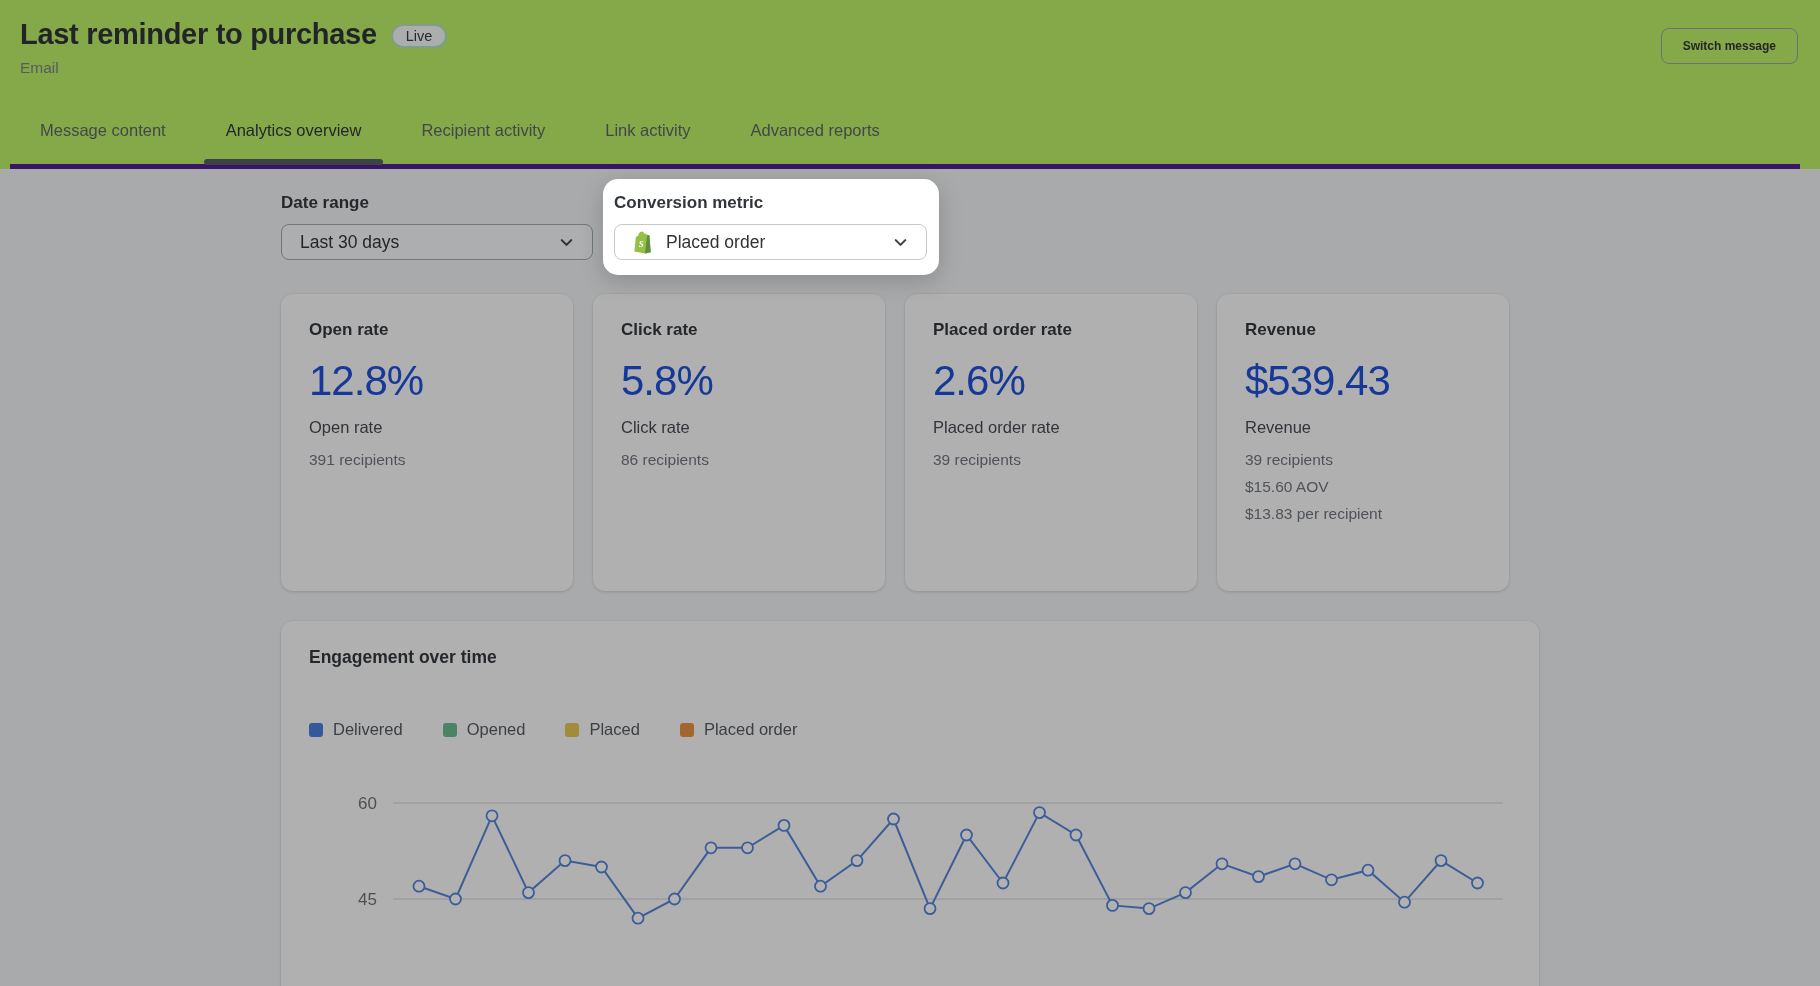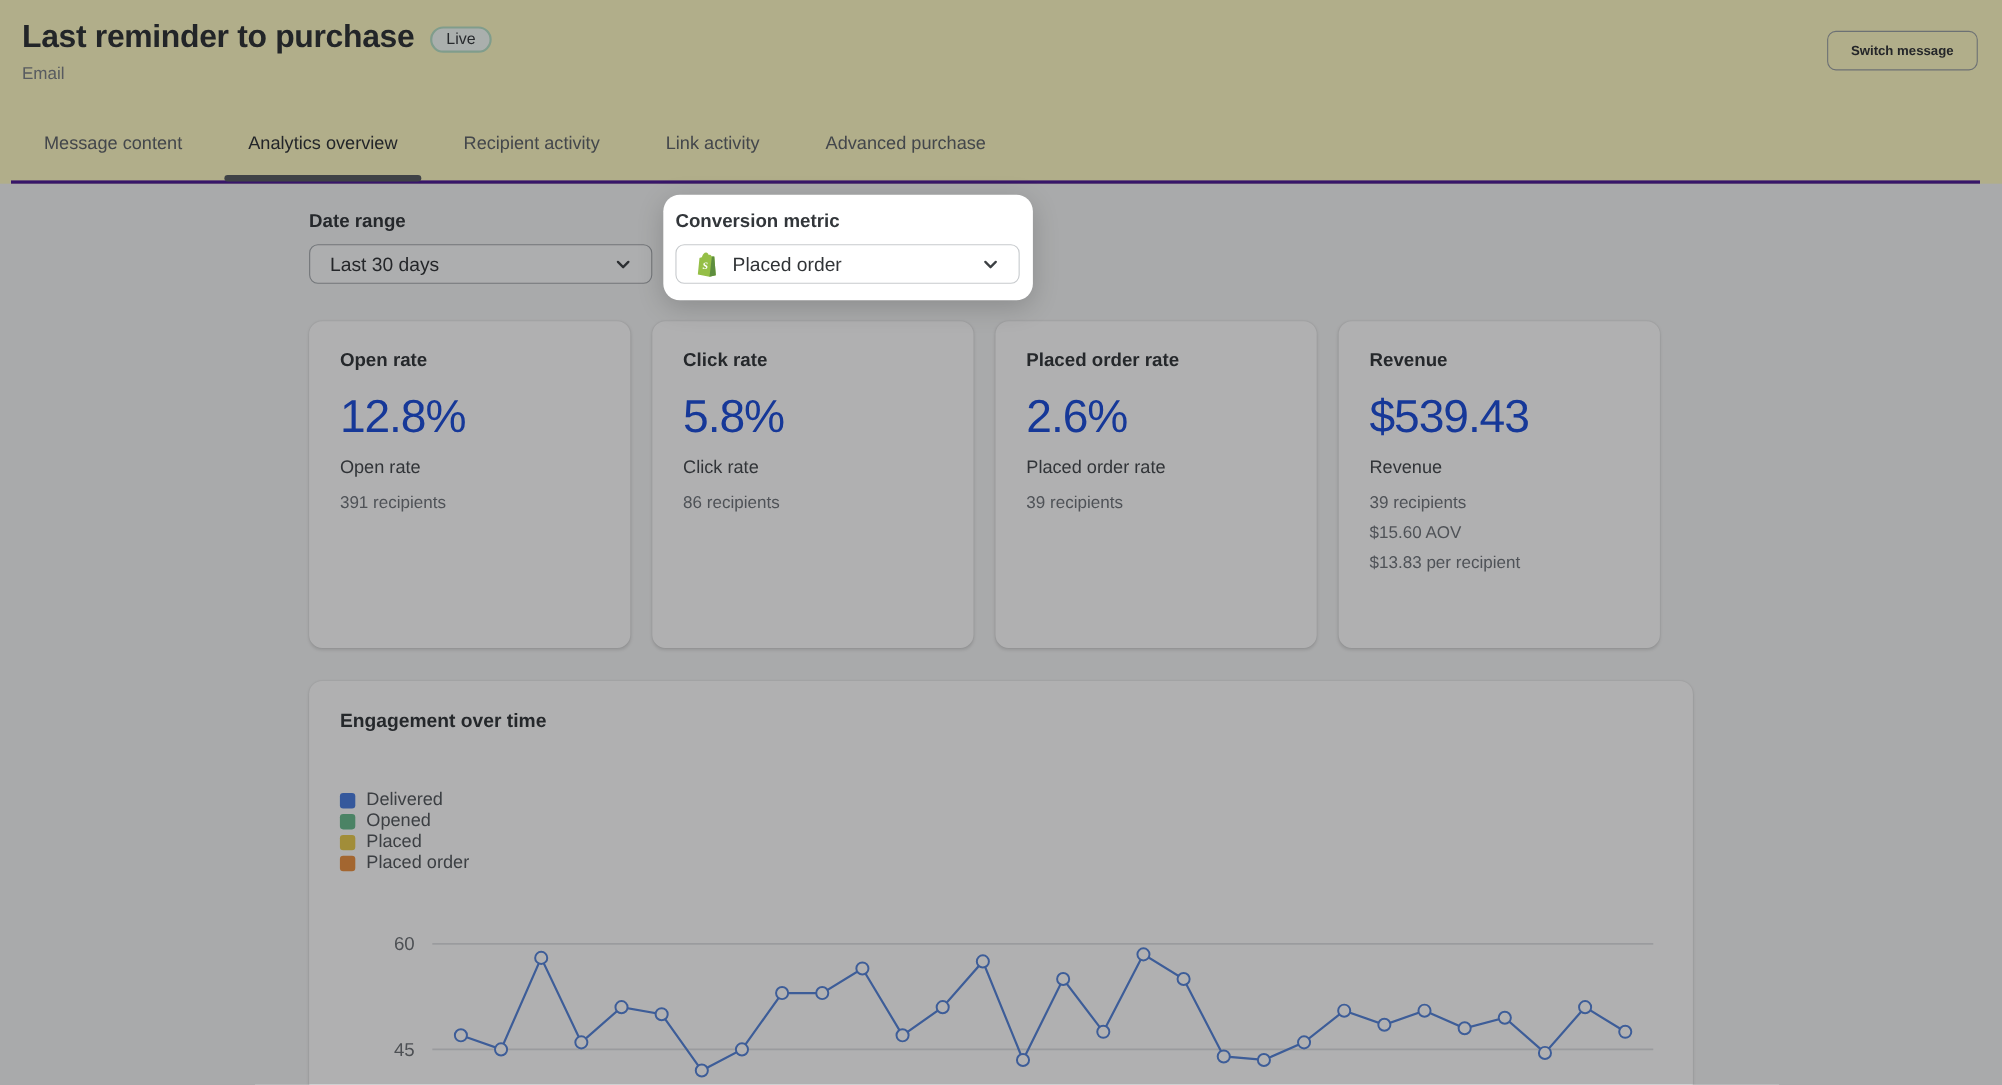--- a/index.html
+++ b/index.html
@@ -26,21 +26,21 @@
     background: #ffffff;
     border-radius: 15px;
     padding: 14px 11px 15px 11px;
     width: 336px;
     box-shadow: 0 6px 24px rgba(0,0,0,0.18);
   }
 
   
   .header {
     position: relative;
-    background: #fef9c3;
+    background: #bef264;
     padding: 18px 20px 0 20px;
   }
   .title-row { display: flex; align-items: center; gap: 14px; }
   h1.page-title {
     font-size: 29px; font-weight: 700; letter-spacing: -0.3px;
     color: #2e3235;
   }
   .badge {
     display: inline-flex; align-items: center;
     border: 2px solid #b7e0c6;
@@ -61,21 +61,21 @@
     font-size: 12px; font-weight: 600; color: #303336;
     font-family: "Liberation Sans", sans-serif;
     cursor: pointer;
   }
 
   
   .tabs {
     display: flex;
     margin-left: -10px;
     margin-top: 26px;
-    border-bottom: 3px solid #4c1d95;
+    border-bottom: 5px solid #4c1d95;
   }
   .tab {
     position: relative;
     padding: 18px 30px 24px 30px;
     font-size: 16.5px;
     color: #5e6368;
     cursor: pointer;
     white-space: nowrap;
   }
   .tab.active { color: #2e3236; font-weight: 500; }
@@ -131,21 +131,21 @@
     color: #1d4ed8;
     margin: 17px 0 13px 0;
   }
   .sub { font-size: 16.5px; font-weight: 500; color: #44484c; }
   .detail { margin-top: 9px; font-size: 15.5px; color: #6f747a; line-height: 27px; }
   .detail div { white-space: nowrap; }
 
   
   .card.wide { width: 1258px; height: 420px; margin-top: 30px; }
   .card.wide h3 { font-size: 17.5px; }
-  .legend { display: flex; margin-top: 52px; flex-direction: column; }
+  .legend { display: flex; gap: 40px; margin-top: 52px; }
   .legend-item { display: flex; align-items: center; gap: 10px; cursor: pointer; }
   .swatch { width: 14px; height: 14px; border-radius: 3px; display: inline-block; }
   .legend-label { font-size: 16.5px; color: #53585c; }
   .chart { margin-top: 18px; display: block; }
 </style>
 </head>
 <body>
 
 <div class="screen">
 
@@ -155,21 +155,21 @@
       <span class="badge">Live</span>
     </div>
     <div class="subtitle">Email</div>
     <button class="switch-btn">Switch message</button>
 
     <nav class="tabs">
       <div class="tab">Message content</div>
       <div class="tab active">Analytics overview</div>
       <div class="tab">Recipient activity</div>
       <div class="tab">Link activity</div>
-      <div class="tab">Advanced purchase</div>
+      <div class="tab">Advanced reports</div>
     </nav>
   </header>
 
   <main class="content">
     <div class="container">
 
       <div class="filters">
         <div class="filter-group plain">
           <div class="filter-label">Date range</div>
           <div class="select">

